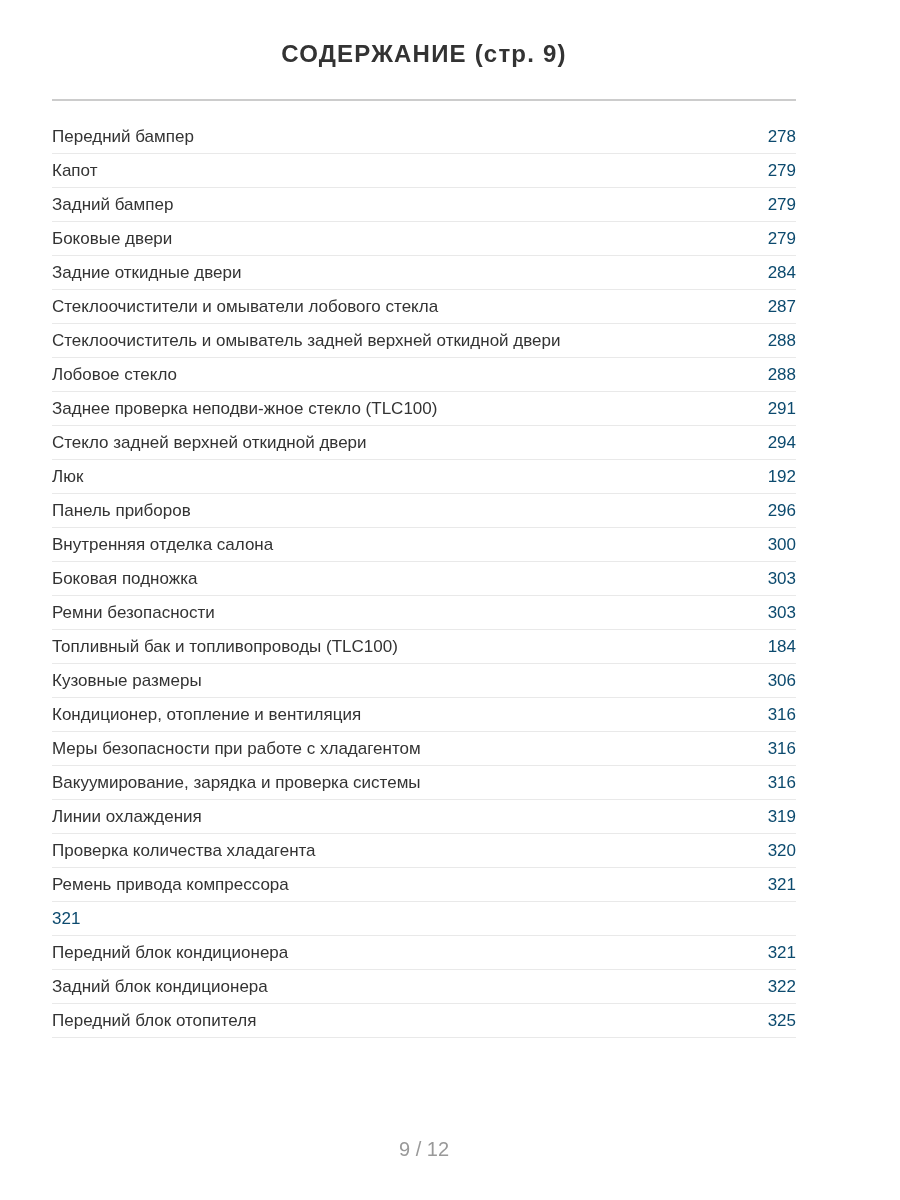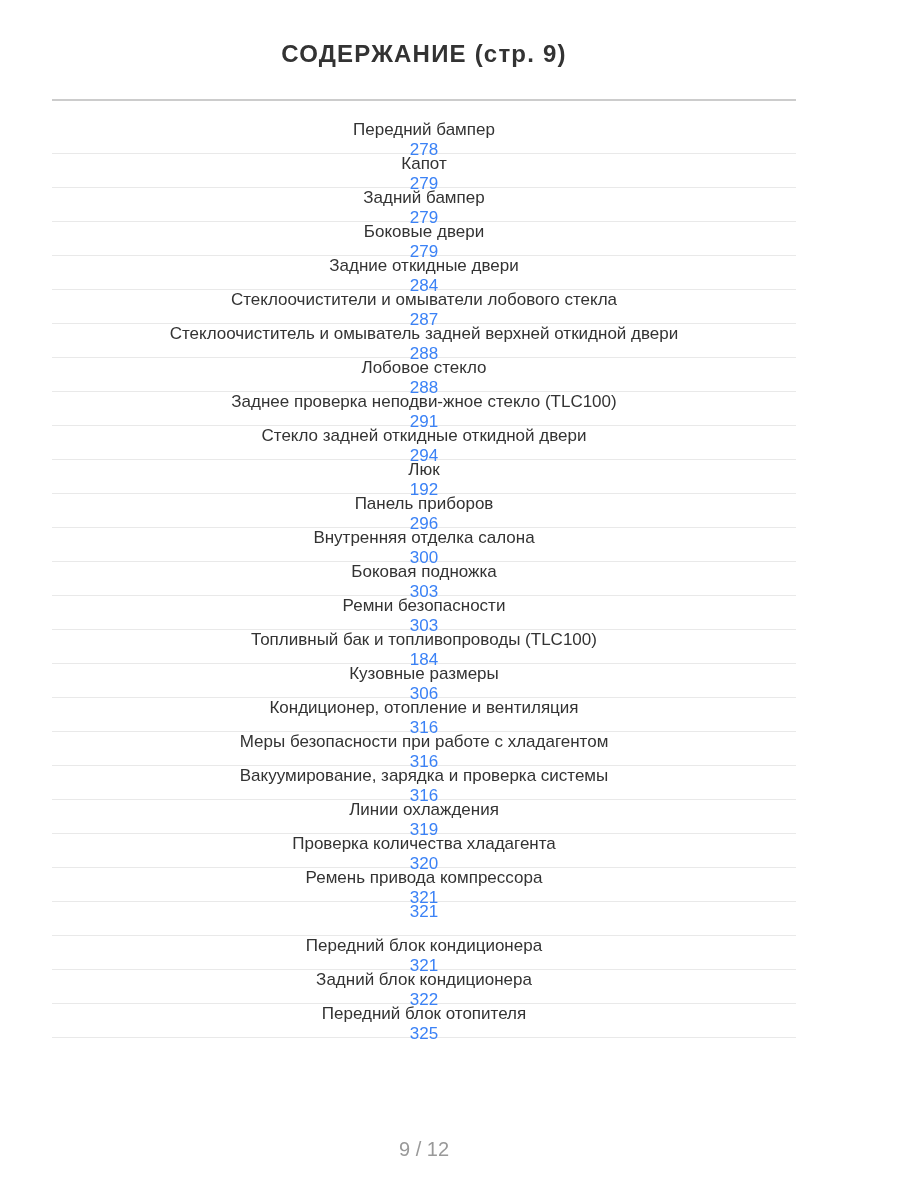--- a/index.html
+++ b/index.html
@@ -34,28 +34,27 @@
     margin: 19px 52px 0 52px;
   }
   .toc-row {
     display: flex;
     justify-content: space-between;
     align-items: center;
     height: 33px;
     border-bottom: 1px solid #e9e9e9;
     font-size: 17px;
     cursor: pointer;
-    flex-direction: column;
   }
   .toc-label {
     color: #333333;
     white-space: nowrap;
   }
   .toc-page {
-    color: #3b82f6;
+    color: #0c4a6e;
     white-space: nowrap;
   }
   .footer {
     position: absolute;
     left: 0;
     right: 0;
     top: 1138px;
     text-align: center;
     font-size: 20px;
     color: #999999;
@@ -111,21 +110,21 @@
     <span class="toc-page">288</span>
   </div>
 
   <div class="toc-row">
     <span class="toc-label">Заднее проверка неподви-жное стекло (TLC100)</span>
     <span class="toc-page">291</span>
   </div>
 
 
   <div class="toc-row">
-    <span class="toc-label">Стекло задней откидные откидной двери</span>
+    <span class="toc-label">Стекло задней верхней откидной двери</span>
     <span class="toc-page">294</span>
   </div>
 
   <div class="toc-row">
     <span class="toc-label">Люк</span>
     <span class="toc-page">192</span>
   </div>
 
   <div class="toc-row">
     <span class="toc-label">Панель приборов</span>

